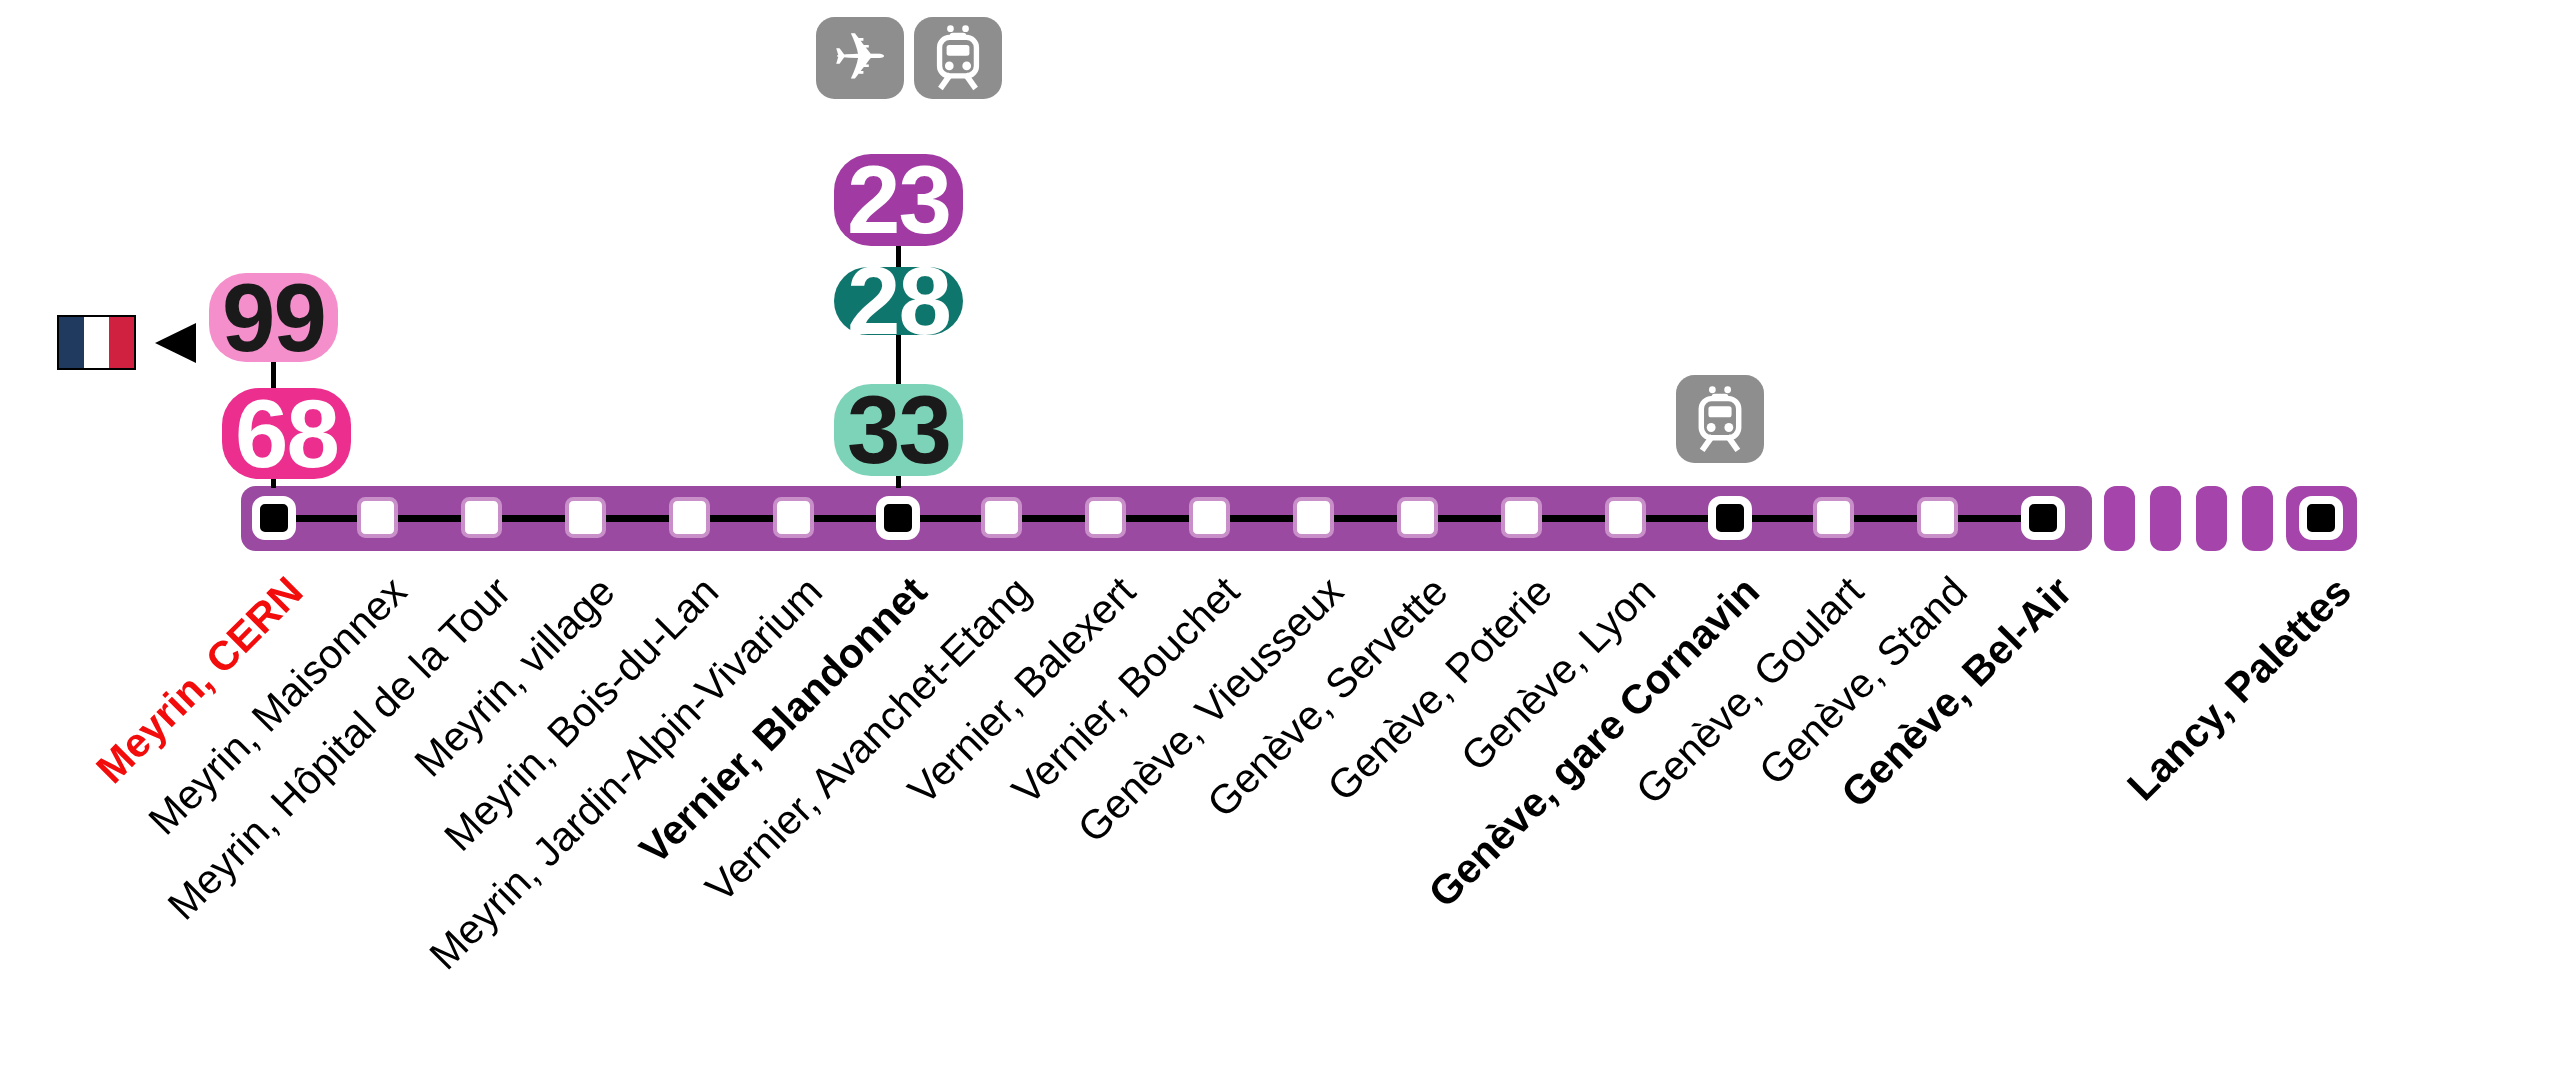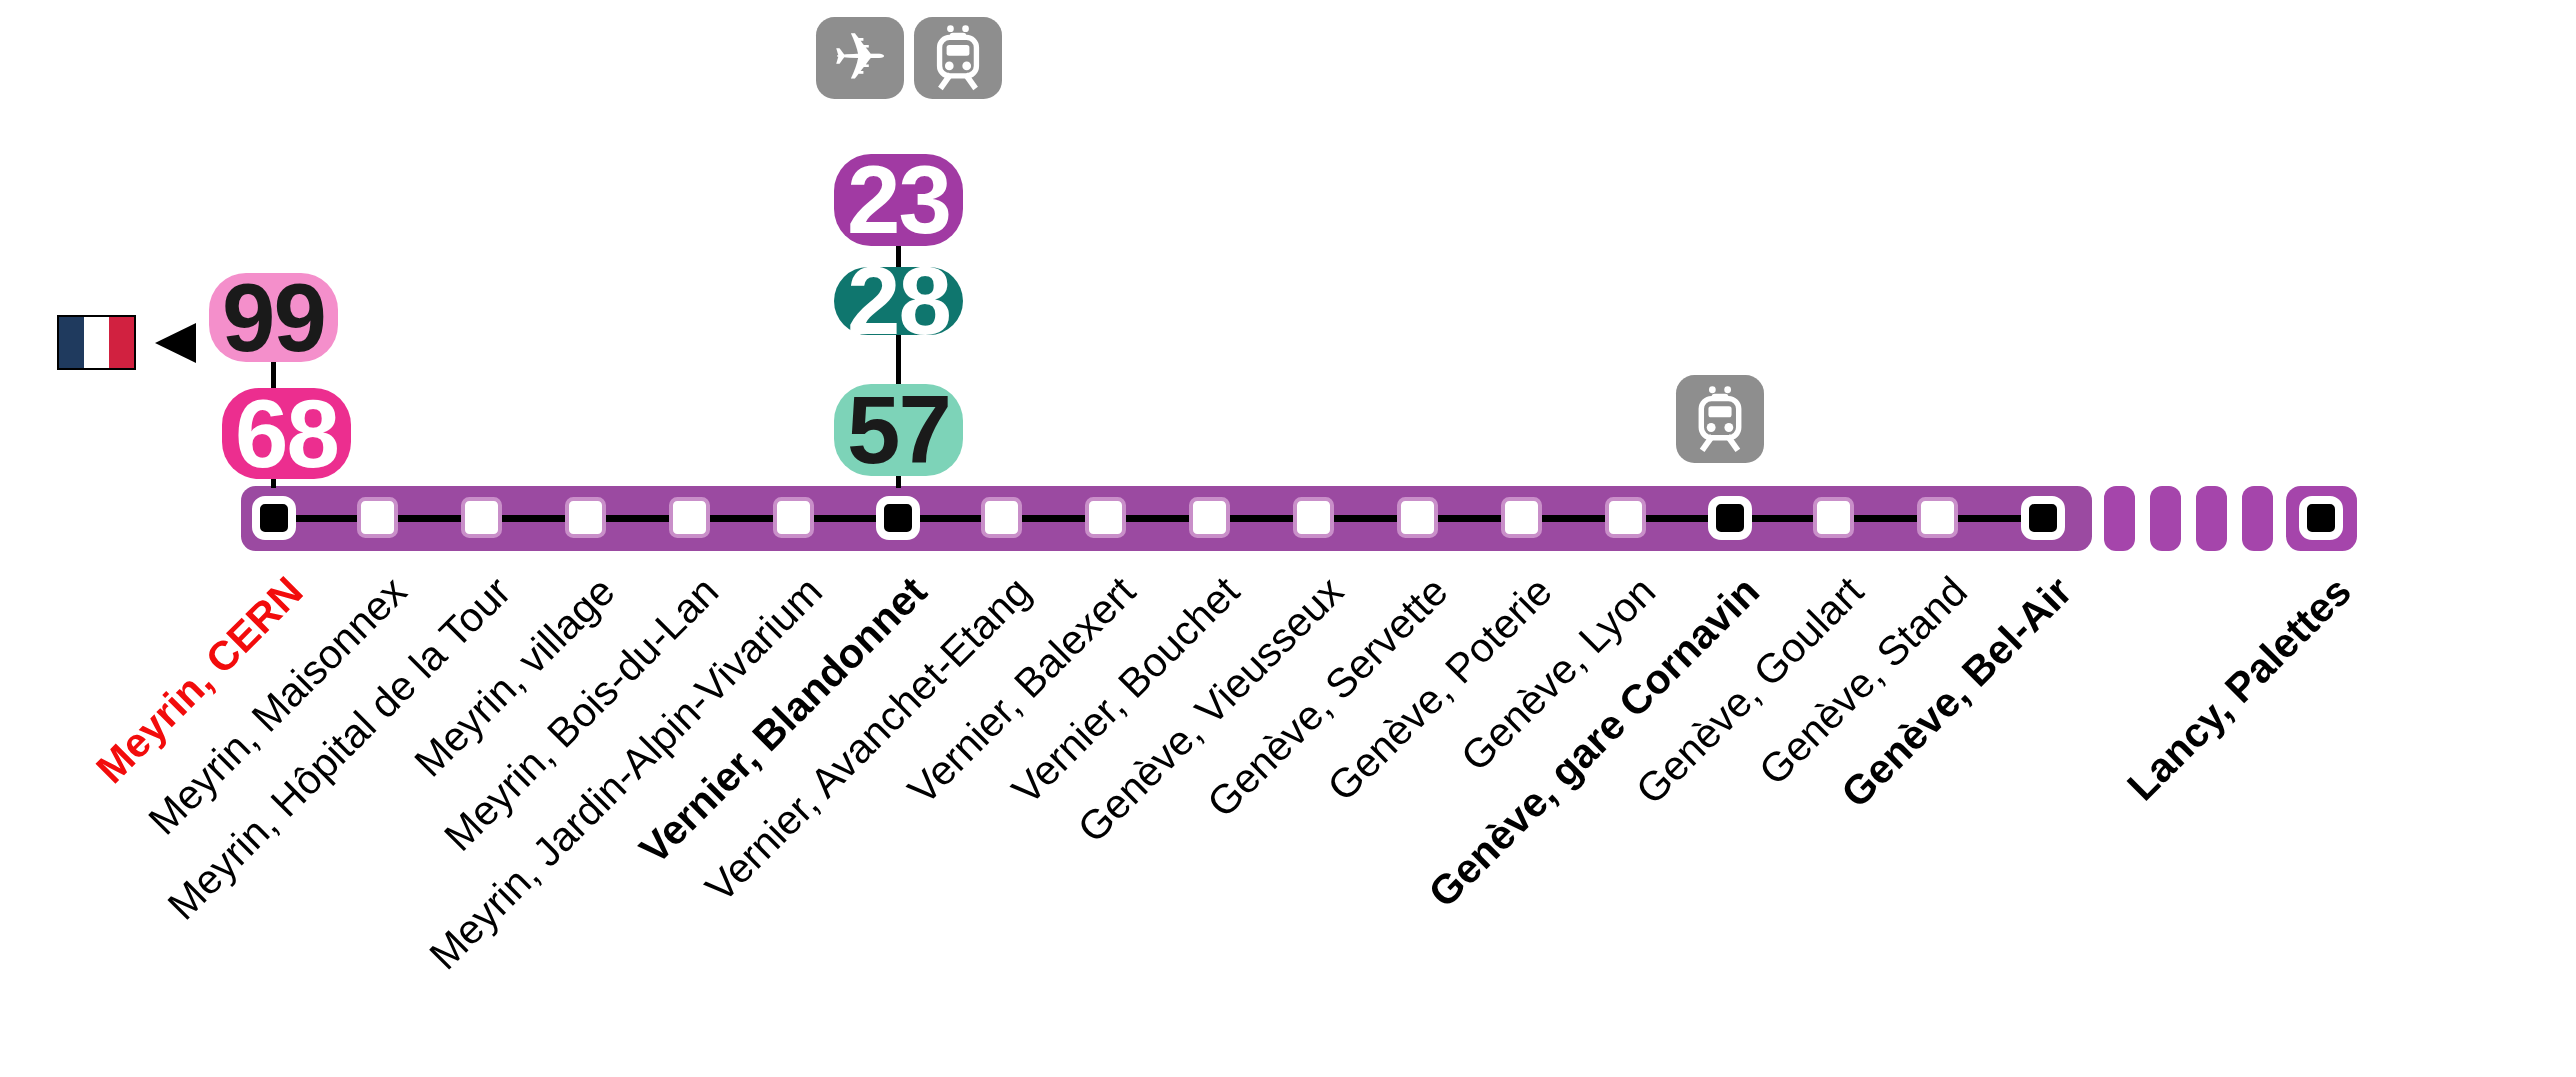--- a/index.html
+++ b/index.html
@@ -92,21 +92,21 @@
     <div class="stop-major abs" style="left: 2021px; top: 496px; width: 28px; height: 28px; z-index: 3;"></div>
     <div class="stop-label bold abs" style="right: 526px; top: 570px; z-index: 4;">Genève, Bel-Air</div>
     <div class="stop-major abs" style="left: 2299px; top: 496px; width: 28px; height: 28px; z-index: 3;"></div>
     <div class="stop-label bold abs" style="right: 247px; top: 570px; z-index: 4;">Lancy, Palettes</div>
     <div class="vline abs" style="left: 271px; top: 281px; height: 207px; z-index: 1;"></div>
     <div class="vline abs" style="left: 896px; top: 161px; height: 327px; z-index: 1;"></div>
     <div class="badge conn-badge abs" style="left: 209px; top: 241px; height: 89px; background: rgb(244, 143, 203); color: rgb(26, 26, 26); z-index: 3;">99</div>
     <div class="badge conn-badge abs" style="left: 222px; top: 356px; height: 91px; background: rgb(236, 46, 143); color: rgb(255, 255, 255); z-index: 3;">68</div>
     <div class="badge conn-badge abs" style="left: 834px; top: 122px; height: 92px; background: rgb(161, 58, 163); color: rgb(255, 255, 255); z-index: 3;">23</div>
     <div class="badge conn-badge abs" style="left: 834px; top: 235px; height: 68px; background: #0f766e; color: rgb(255, 255, 255); z-index: 3;">28</div>
-    <div class="badge conn-badge abs" style="left: 834px; top: 352px; height: 92px; background: rgb(125, 211, 184); color: rgb(26, 26, 26); z-index: 3;">57</div>
+    <div class="badge conn-badge abs" style="left: 834px; top: 352px; height: 92px; background: rgb(125, 211, 184); color: rgb(26, 26, 26); z-index: 3;">33</div>
     <div class="mode-icon abs" style="left: 816px; top: 16.6px; width: 88px; height: 82px; background: rgb(142, 142, 142); z-index: 3;">
       <span class="plane-glyph">✈</span>
     </div>
     <div class="mode-icon abs" style="left: 914px; top: 16.6px; width: 88px; height: 82px; background: rgb(142, 142, 142); z-index: 3;">
       <svg width="68" height="67" viewBox="0 0 40 40">
         <circle cx="15.5" cy="2.8" r="2" fill="#fff"></circle>
         <circle cx="24.5" cy="2.8" r="2" fill="#fff"></circle>
         <rect x="15" y="5.2" width="10" height="4" rx="2" fill="#fff"></rect>
         <rect x="9" y="8" width="22" height="23" rx="6" fill="none" stroke="#fff" stroke-width="3.2"></rect>
         <rect x="13.2" y="12.5" width="13.6" height="6.5" rx="1.5" fill="#fff"></rect>

